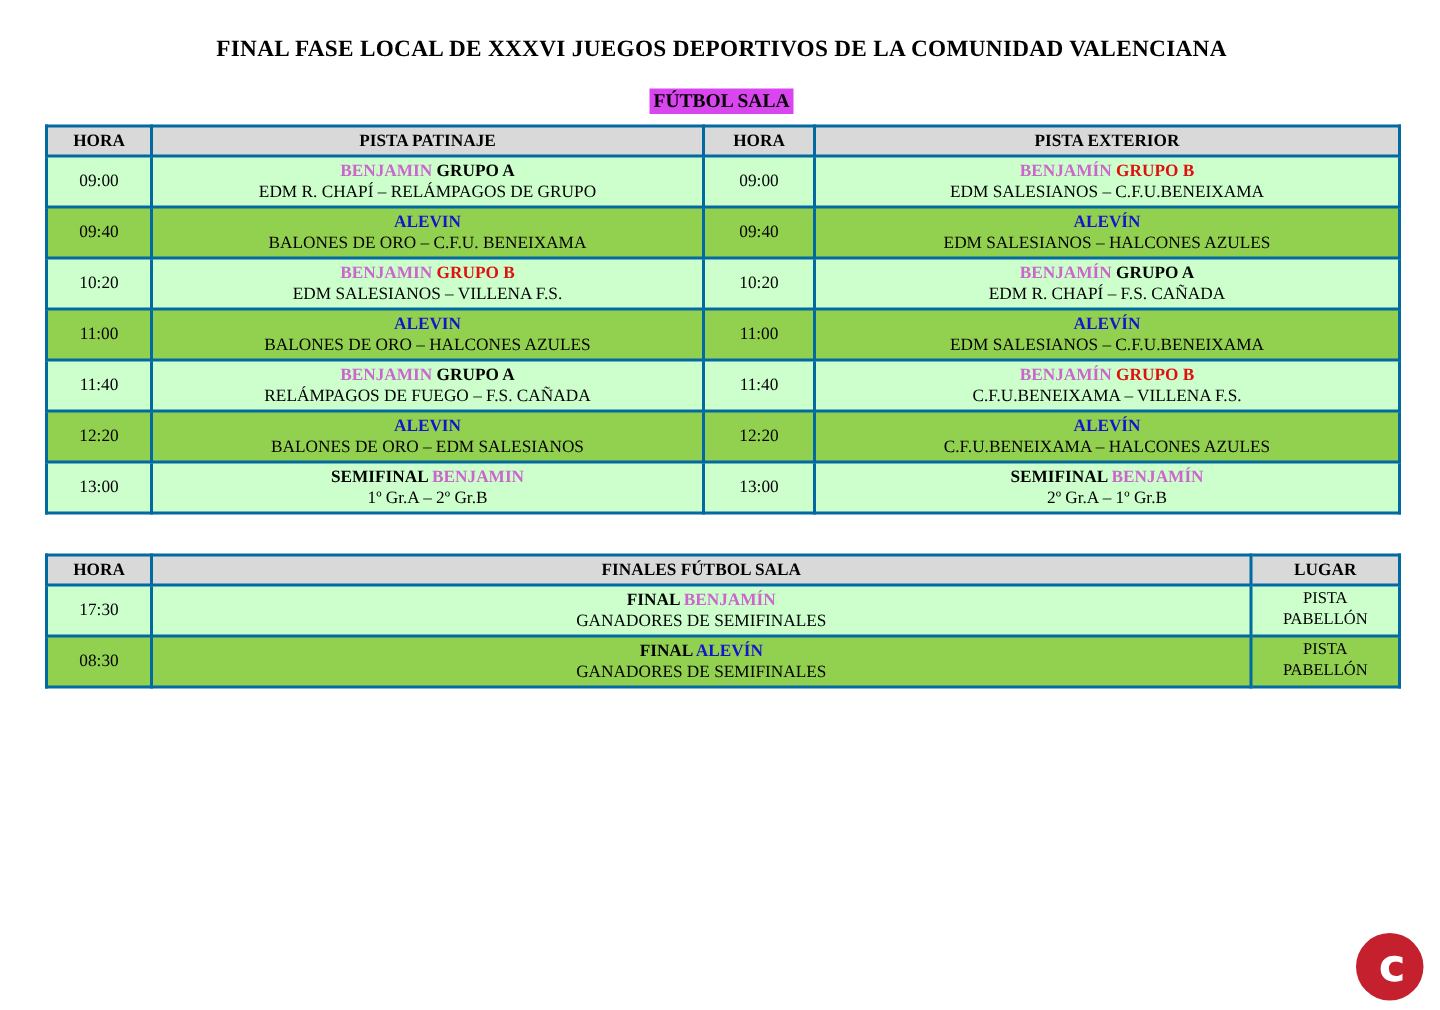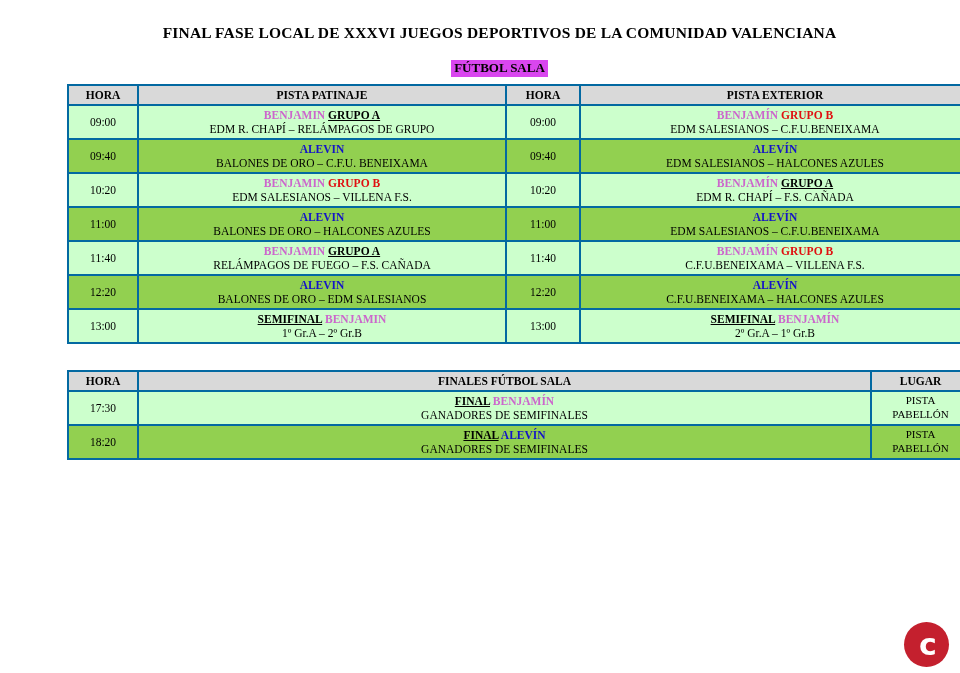--- a/index.html
+++ b/index.html
@@ -1,21 +1,21 @@
 <!DOCTYPE html>
 <html><head>
 <meta charset="utf-8">
 <style>
   * { box-sizing: border-box; }
   html,body { margin:0; padding:0; }
   body {
     width:960px; height:673px; background:#ffffff; position:relative;
     font-family:"Liberation Serif", serif; color:#000;
   }
-  .page { padding:20px 28px 12px 30px;margin-left:37px; }
+  .page { padding:20px 28px 12px 30px; }
 
   .doc-title {
     margin:4px 0 16px 0; text-align:center;
     font-size:15.5px; font-weight:bold; letter-spacing:0.2px;
   }
   .subtitle-wrap { text-align:center; margin:0 0 7px 0; }
   .subtitle {
     display:inline-block; background:#d946ef; font-weight:bold;
     font-size:13px; padding:0 3px 1px 3px;
   }
@@ -31,21 +31,21 @@
   td.time { text-align:center; font-size:11.5px; }
   td.match { text-align:center; font-size:11.5px; height:34px; }
   .line1 { font-weight:bold; line-height:1.25; }
   .line2 { font-weight:normal; line-height:1.25; }
   .line2:empty { display:none; }
   span:empty { display:none; }
 
   .c-pink  { color:#cc66cc; }
   .c-red   { color:#e01010; }
   .c-blue  { color:#1414c8; }
-  .c-black { color:#000000;text-decoration:underline; }
+  .c-black { color:#000000; }
 
   .tables-gap { height:26px; }
 
   td.lugar { text-align:center; font-size:11px; font-weight:normal; line-height:1.25; padding:2px 8px; }
 
   .logo {
     position:absolute; right:11px; bottom:6px;
     width:45px; height:45px; border-radius:50%;
     background:#c4202e;
   }
@@ -188,21 +188,21 @@
     <tbody>
       <tr class="pale">
         <td class="time">17:30</td>
         <td class="match">
           <div class="line1"><span class="c-black">FINAL</span> <span class="c-pink">BENJAMÍN</span></div>
           <div class="line2">GANADORES DE SEMIFINALES</div>
         </td>
         <td class="lugar">PISTA PABELLÓN</td>
       </tr>
       <tr class="dark">
-        <td class="time">18:20</td>
+        <td class="time">08:30</td>
         <td class="match">
           <div class="line1"><span class="c-black">FINAL</span> <span class="c-blue">ALEVÍN</span></div>
           <div class="line2">GANADORES DE SEMIFINALES</div>
         </td>
         <td class="lugar">PISTA PABELLÓN</td>
       </tr>
     </tbody>
   </table>
 
 </div>

